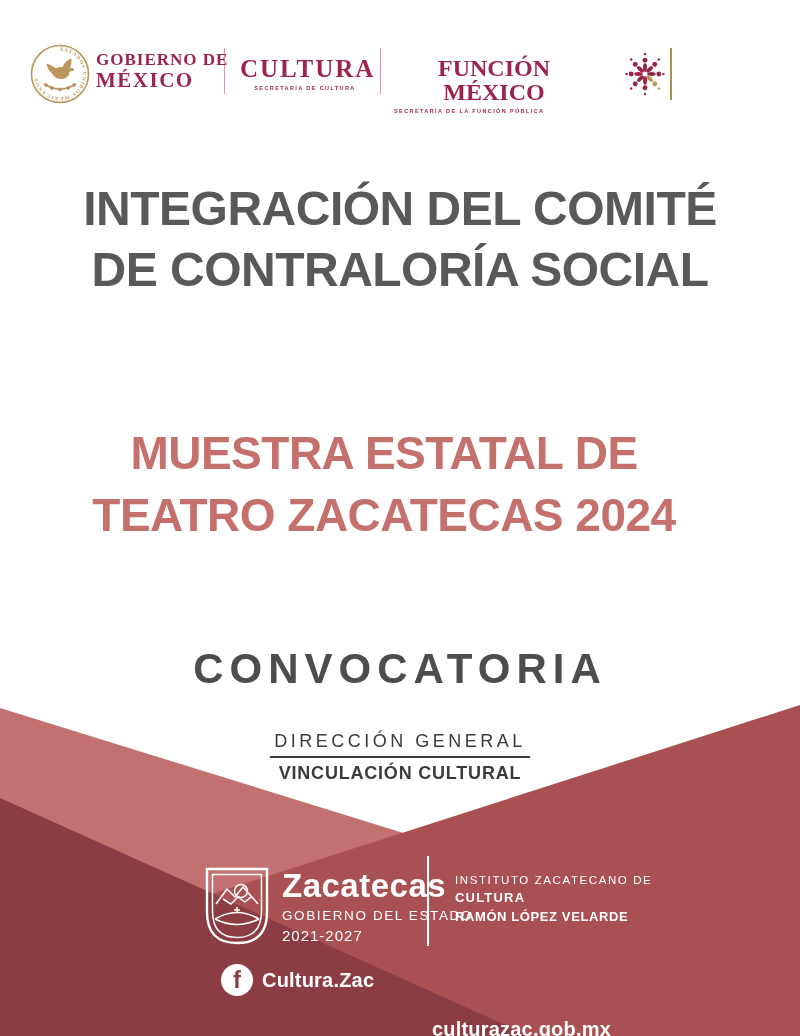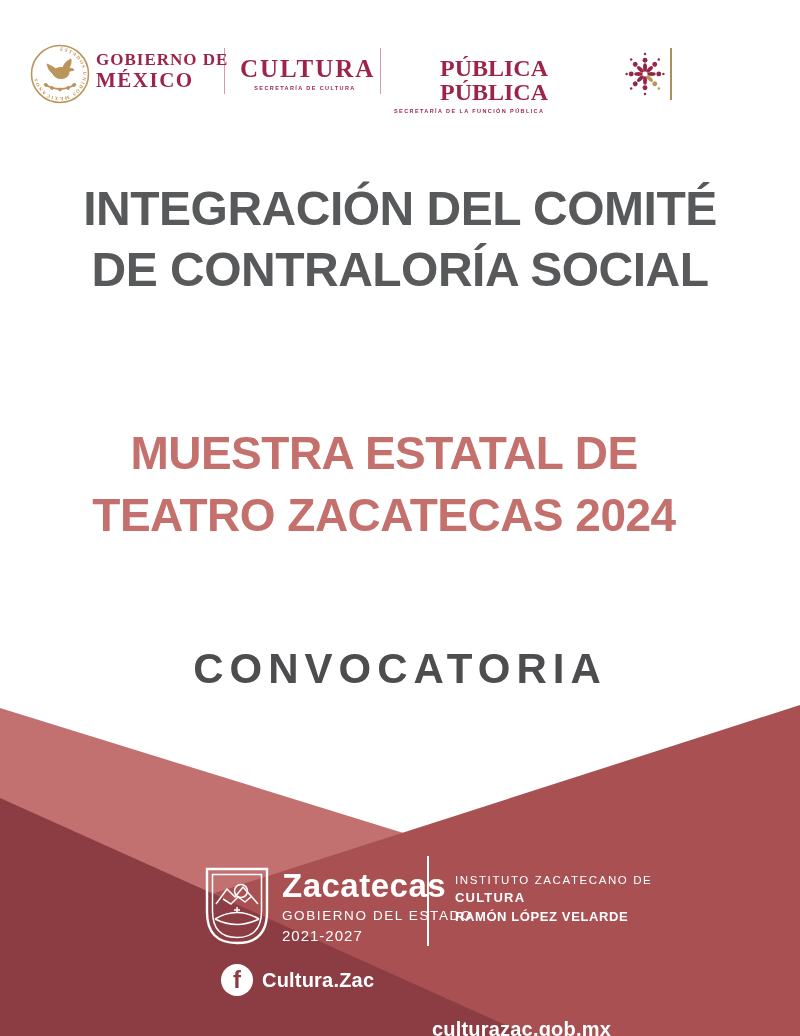--- a/index.html
+++ b/index.html
@@ -99,21 +99,21 @@
     <div class="hdr-div" style="left:224px;"></div>
 
     <div class="sec-block" style="left:240px;width:130px;">
       <div class="sec-name">CULTURA</div>
       <div class="sec-sub">SECRETARÍA DE CULTURA</div>
     </div>
 
     <div class="hdr-div" style="left:380px;"></div>
 
     <div class="sec-block" style="left:392px;width:204px;">
-      <div class="sec-name" style="font-size:24px;letter-spacing:0px;">PÚBLICA PÚBLICA</div>
+      <div class="sec-name" style="font-size:24px;letter-spacing:0px;">FUNCIÓN MÉXICO</div>
       <div class="sec-sub" style="text-align:left;padding-left:2px;">SECRETARÍA DE LA FUNCIÓN PÚBLICA</div>
     </div>
 
     <div class="cs-logo">
       <svg class="cs-burst" viewBox="0 0 60 60">
         <g>
           <g transform="rotate(0 30 30)" fill="#8A2A45">
             <circle cx="30" cy="12" r="3.2"></circle>
               <ellipse cx="30" cy="21.5" rx="2.6" ry="5.5"></ellipse>
           </g>
@@ -164,20 +164,26 @@
     <span style="display:block;">DE CONTRALORÍA SOCIAL</span>
   </h1>
 
   <h2 class="subtitle" style="margin:0;">
     <span style="display:block;">MUESTRA ESTATAL DE</span>
     <span style="display:block;">TEATRO ZACATECAS 2024</span>
   </h2>
 
   <div class="convocatoria">CONVOCATORIA</div>
 
+  <div class="direccion-block">
+    <div>
+      <span class="direccion-line1">DIRECCIÓN GENERAL</span>
+    </div>
+    <div class="direccion-line2">VINCULACIÓN CULTURAL</div>
+  </div>
 
   <div class="footer">
 
     <svg class="zac-shield" viewBox="0 0 66 80">
       <g fill="none" stroke="#ffffff">
         <path d="M3,3 H63 V46 Q63,77 33,77 Q3,77 3,46 Z" stroke-width="2.4"></path>
         <path d="M8.5,8.5 H57.5 V45 Q57.5,71.5 33,71.5 Q8.5,71.5 8.5,45 Z" stroke-width="1.5"></path>
         <circle cx="37" cy="25" r="6.5" stroke-width="1.5"></circle>
         <path d="M12,38 L23,23 L31,31 L39,21 L54,38" stroke-width="1.5" stroke-linejoin="round"></path>
         <path d="M19,33 L27,38 L34,31 L41,36 L48,30" stroke-width="1.5" stroke-linejoin="round"></path>

